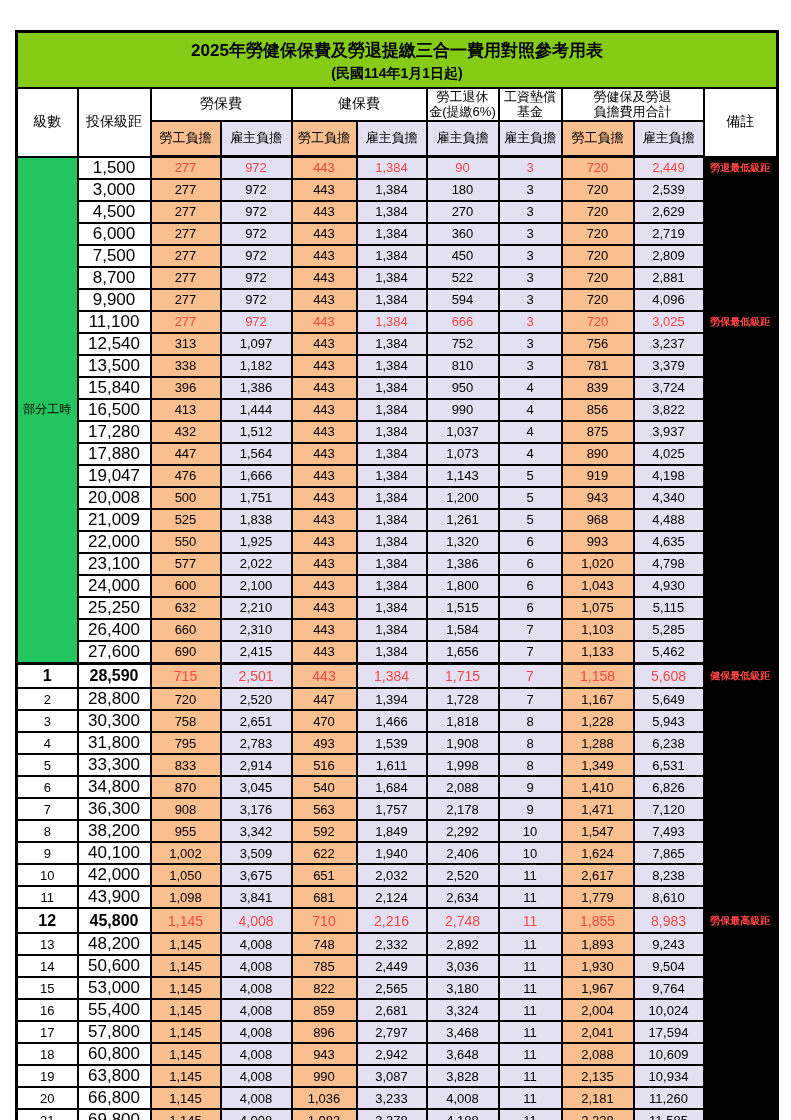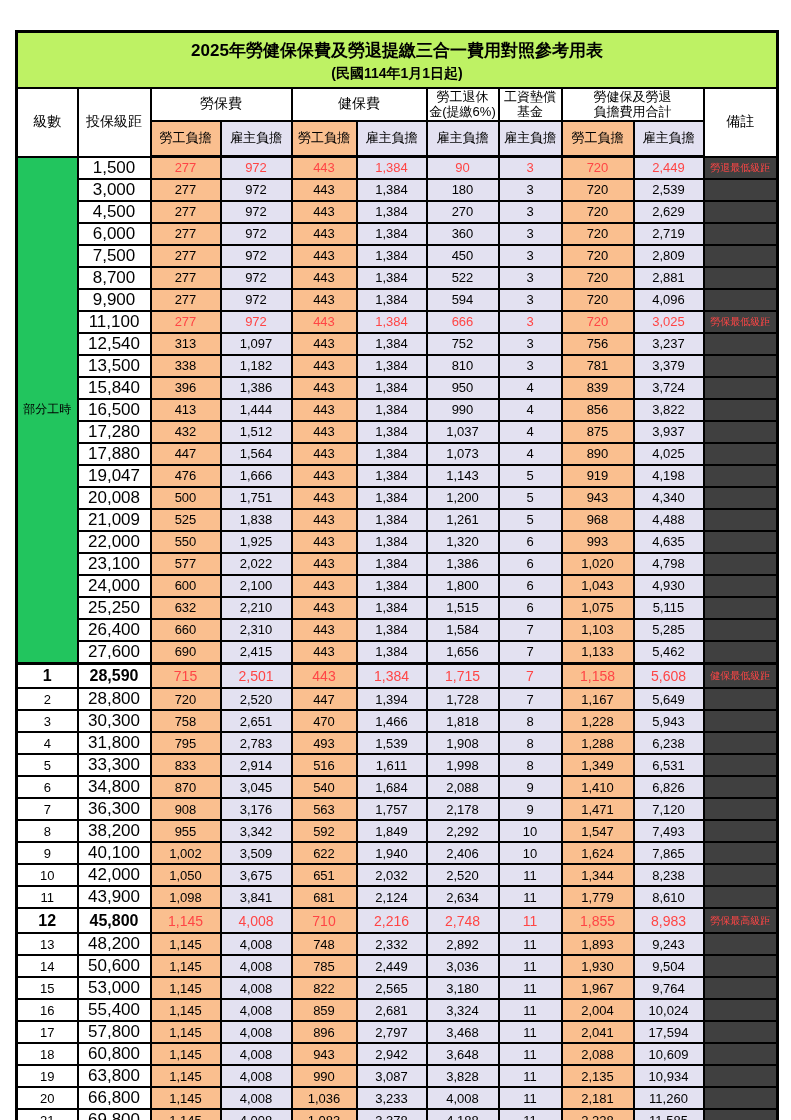--- a/index.html
+++ b/index.html
@@ -23,33 +23,33 @@
     border:3px solid var(--grid);
   }
   table.premium th, table.premium td{
     border:2px solid var(--grid);
     text-align:center;
     vertical-align:middle;
     padding:0 1px;
     overflow:hidden;
     white-space:nowrap;
   }
-  .title-cell{height:56px;background:#bef264;}
+  .title-cell{height:56px;background:#84cc16;}
   .title-line{font-size:17px;font-weight:bold;line-height:1.55;}
   .subtitle-line{font-size:14px;font-weight:bold;line-height:1.2;}
   .group-row th{height:32px;font-size:14px;font-weight:normal;background:#fff;}
   .group-row .two-line{font-size:13px;line-height:1.2;}
   .sub-row th{height:36px;font-size:13px;font-weight:normal;}
   th.emp, td.emp{background:var(--emp-bg);}
   th.er,  td.er {background:var(--er-bg);}
   tbody td{height:19px;font-size:13px;}
   td.level-cell{font-size:13px;background:#fff;}
   td.part-time-label{font-size:12px;background:#22c55e;letter-spacing:0;}
   td.salary-cell{font-size:17px;background:#fff;}
-  td.note-cell{font-size:10px;font-weight:normal;color:var(--red);background:#404040;padding:0;}
+  td.note-cell{font-size:10px;font-weight:bold;color:var(--red);background:#000000;padding:0;}
   tr.hl td.num{color:var(--red);}
   tr.big td{height:25px;}
   tr.big td.salary-cell, tr.big td.level-cell{font-size:16px;font-weight:600;}
   tr.big td.num{font-size:14px;}
   tr.thick-top td{border-top:3px solid var(--grid);}
   thead tr.sub-row th{border-bottom:3px solid var(--grid);}
 </style>
 </head>
 <body>
 
@@ -502,21 +502,21 @@
         </tr>
         <tr class="">
           <td class="level-cell">10</td>
           <td class="salary-cell">42,000</td>
           <td class="num emp">1,050</td>
           <td class="num er">3,675</td>
           <td class="num emp">651</td>
           <td class="num er">2,032</td>
           <td class="num er">2,520</td>
           <td class="num er">11</td>
-          <td class="num emp">1,344</td>
+          <td class="num emp">2,617</td>
           <td class="num er">8,238</td>
           <td class="note-cell"></td>
         </tr>
         <tr class="">
           <td class="level-cell">11</td>
           <td class="salary-cell">43,900</td>
           <td class="num emp">1,098</td>
           <td class="num er">3,841</td>
           <td class="num emp">681</td>
           <td class="num er">2,124</td>

